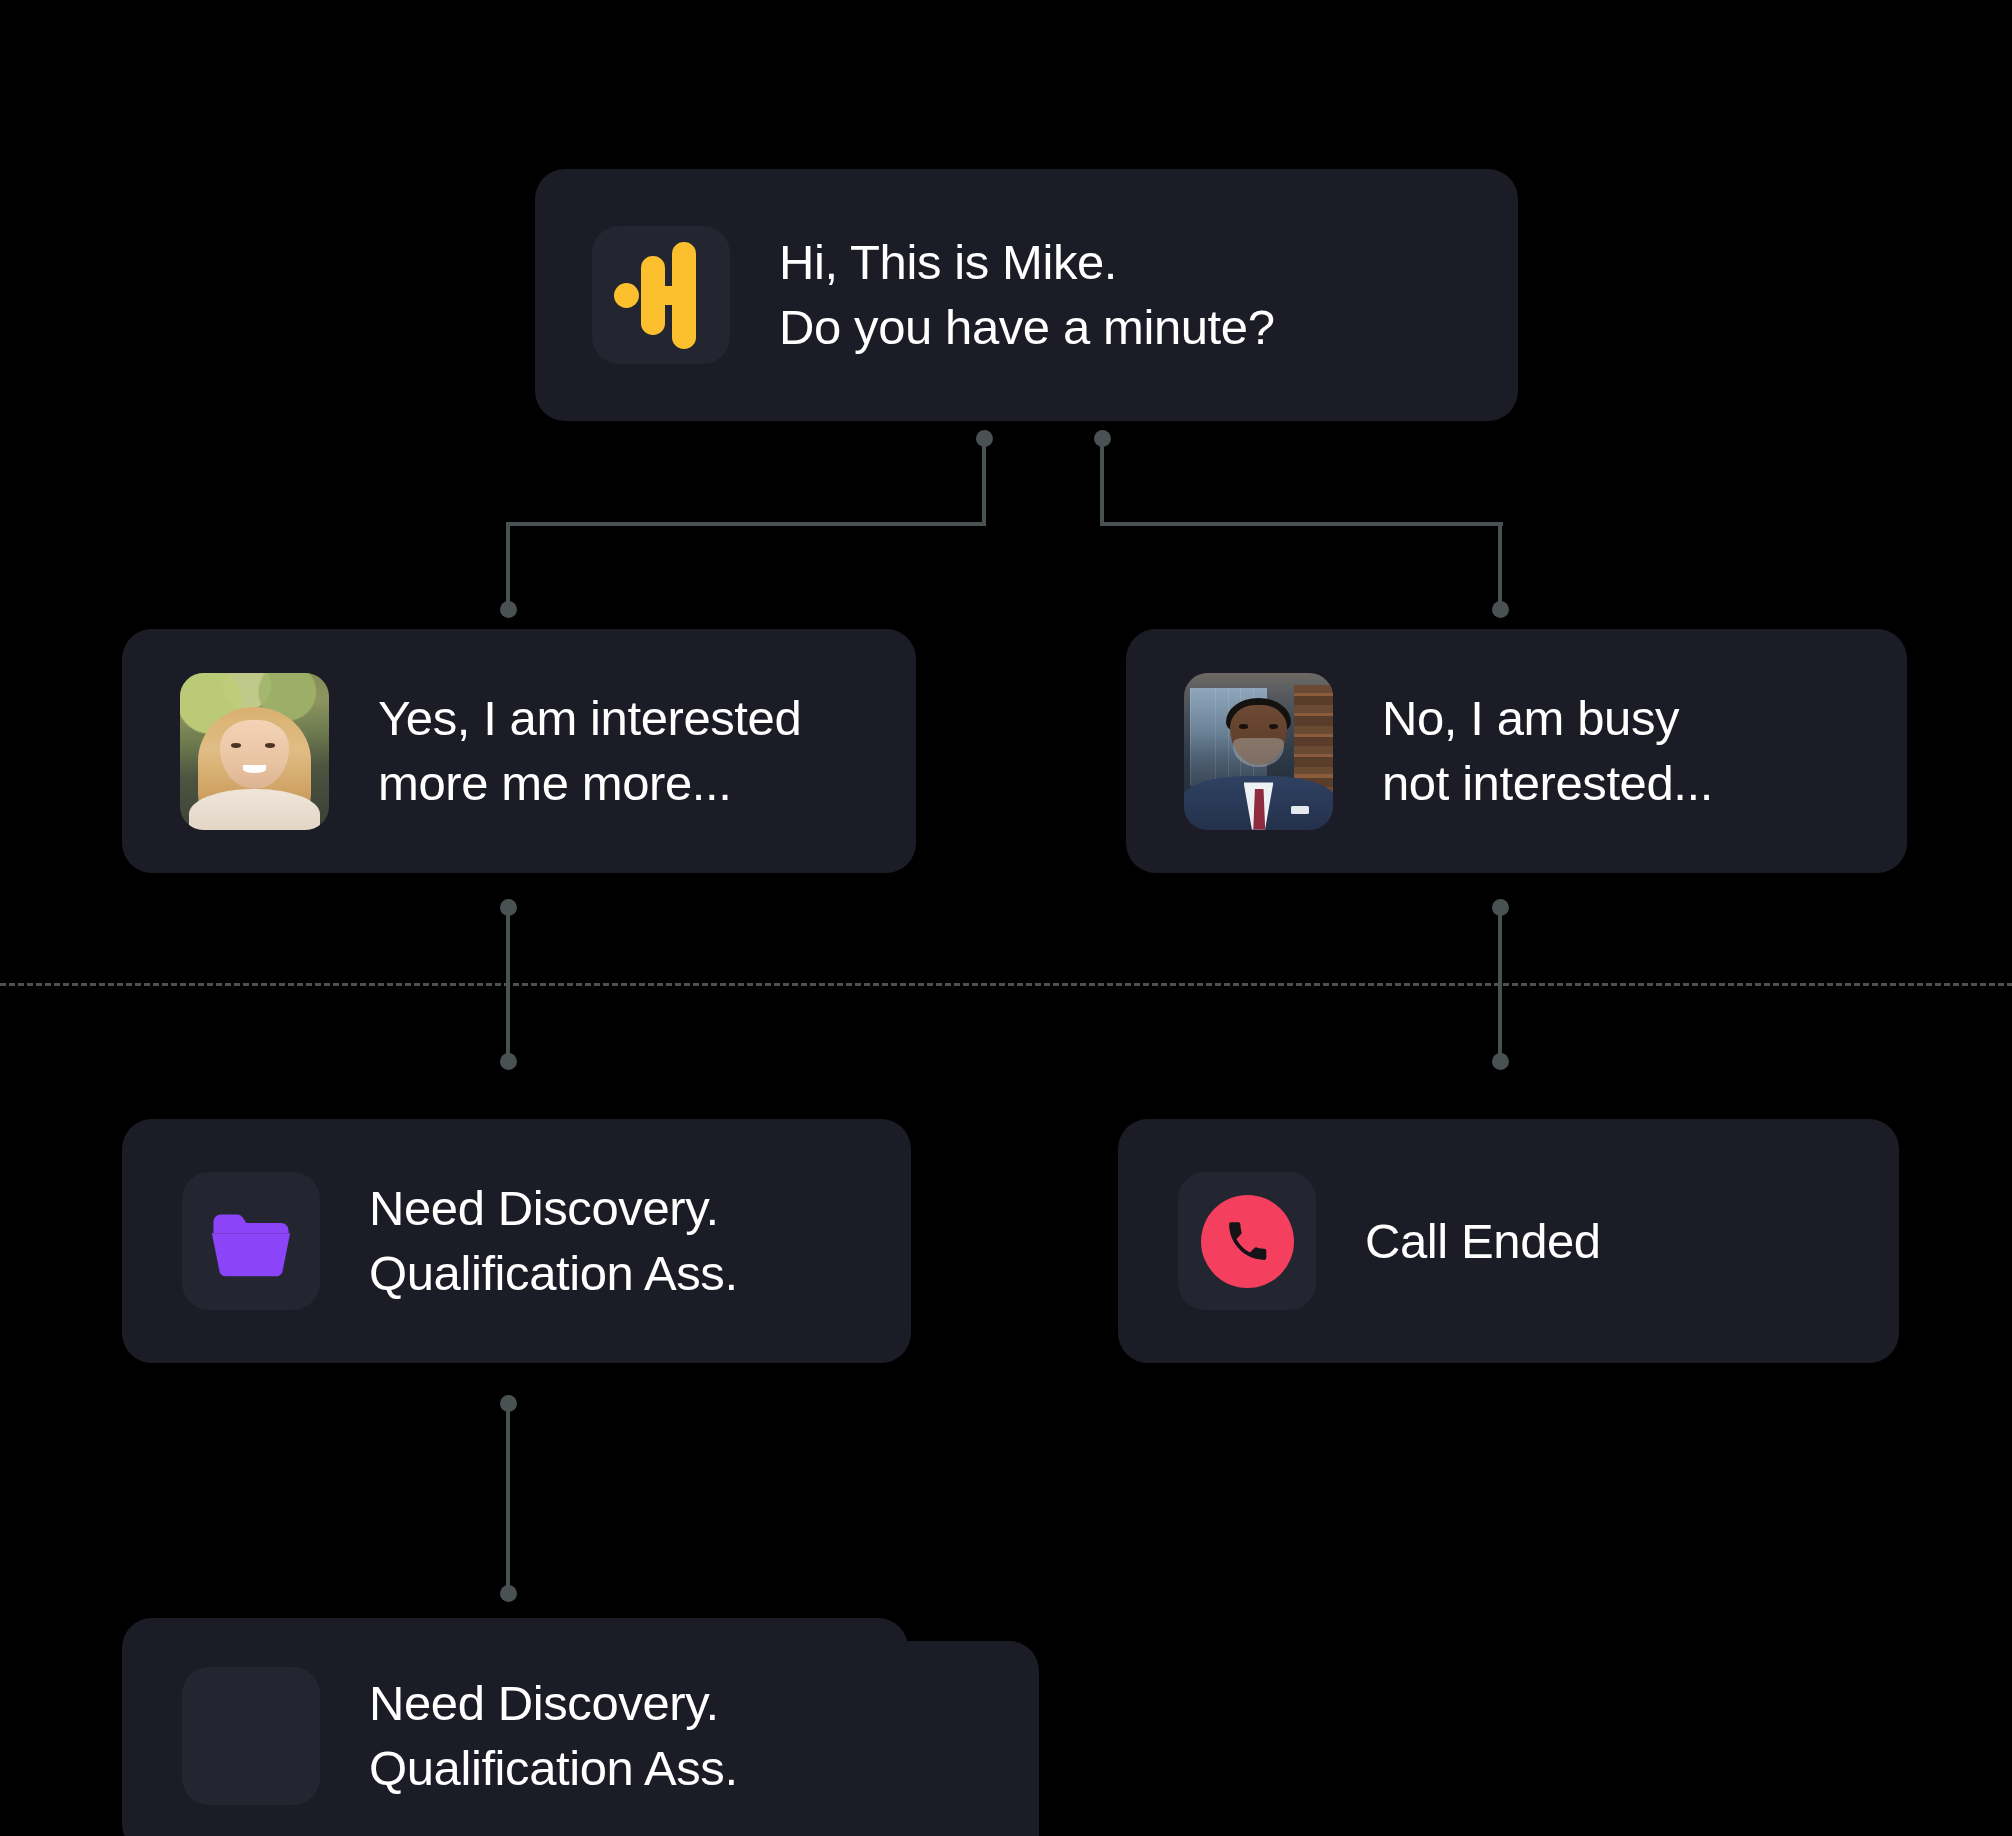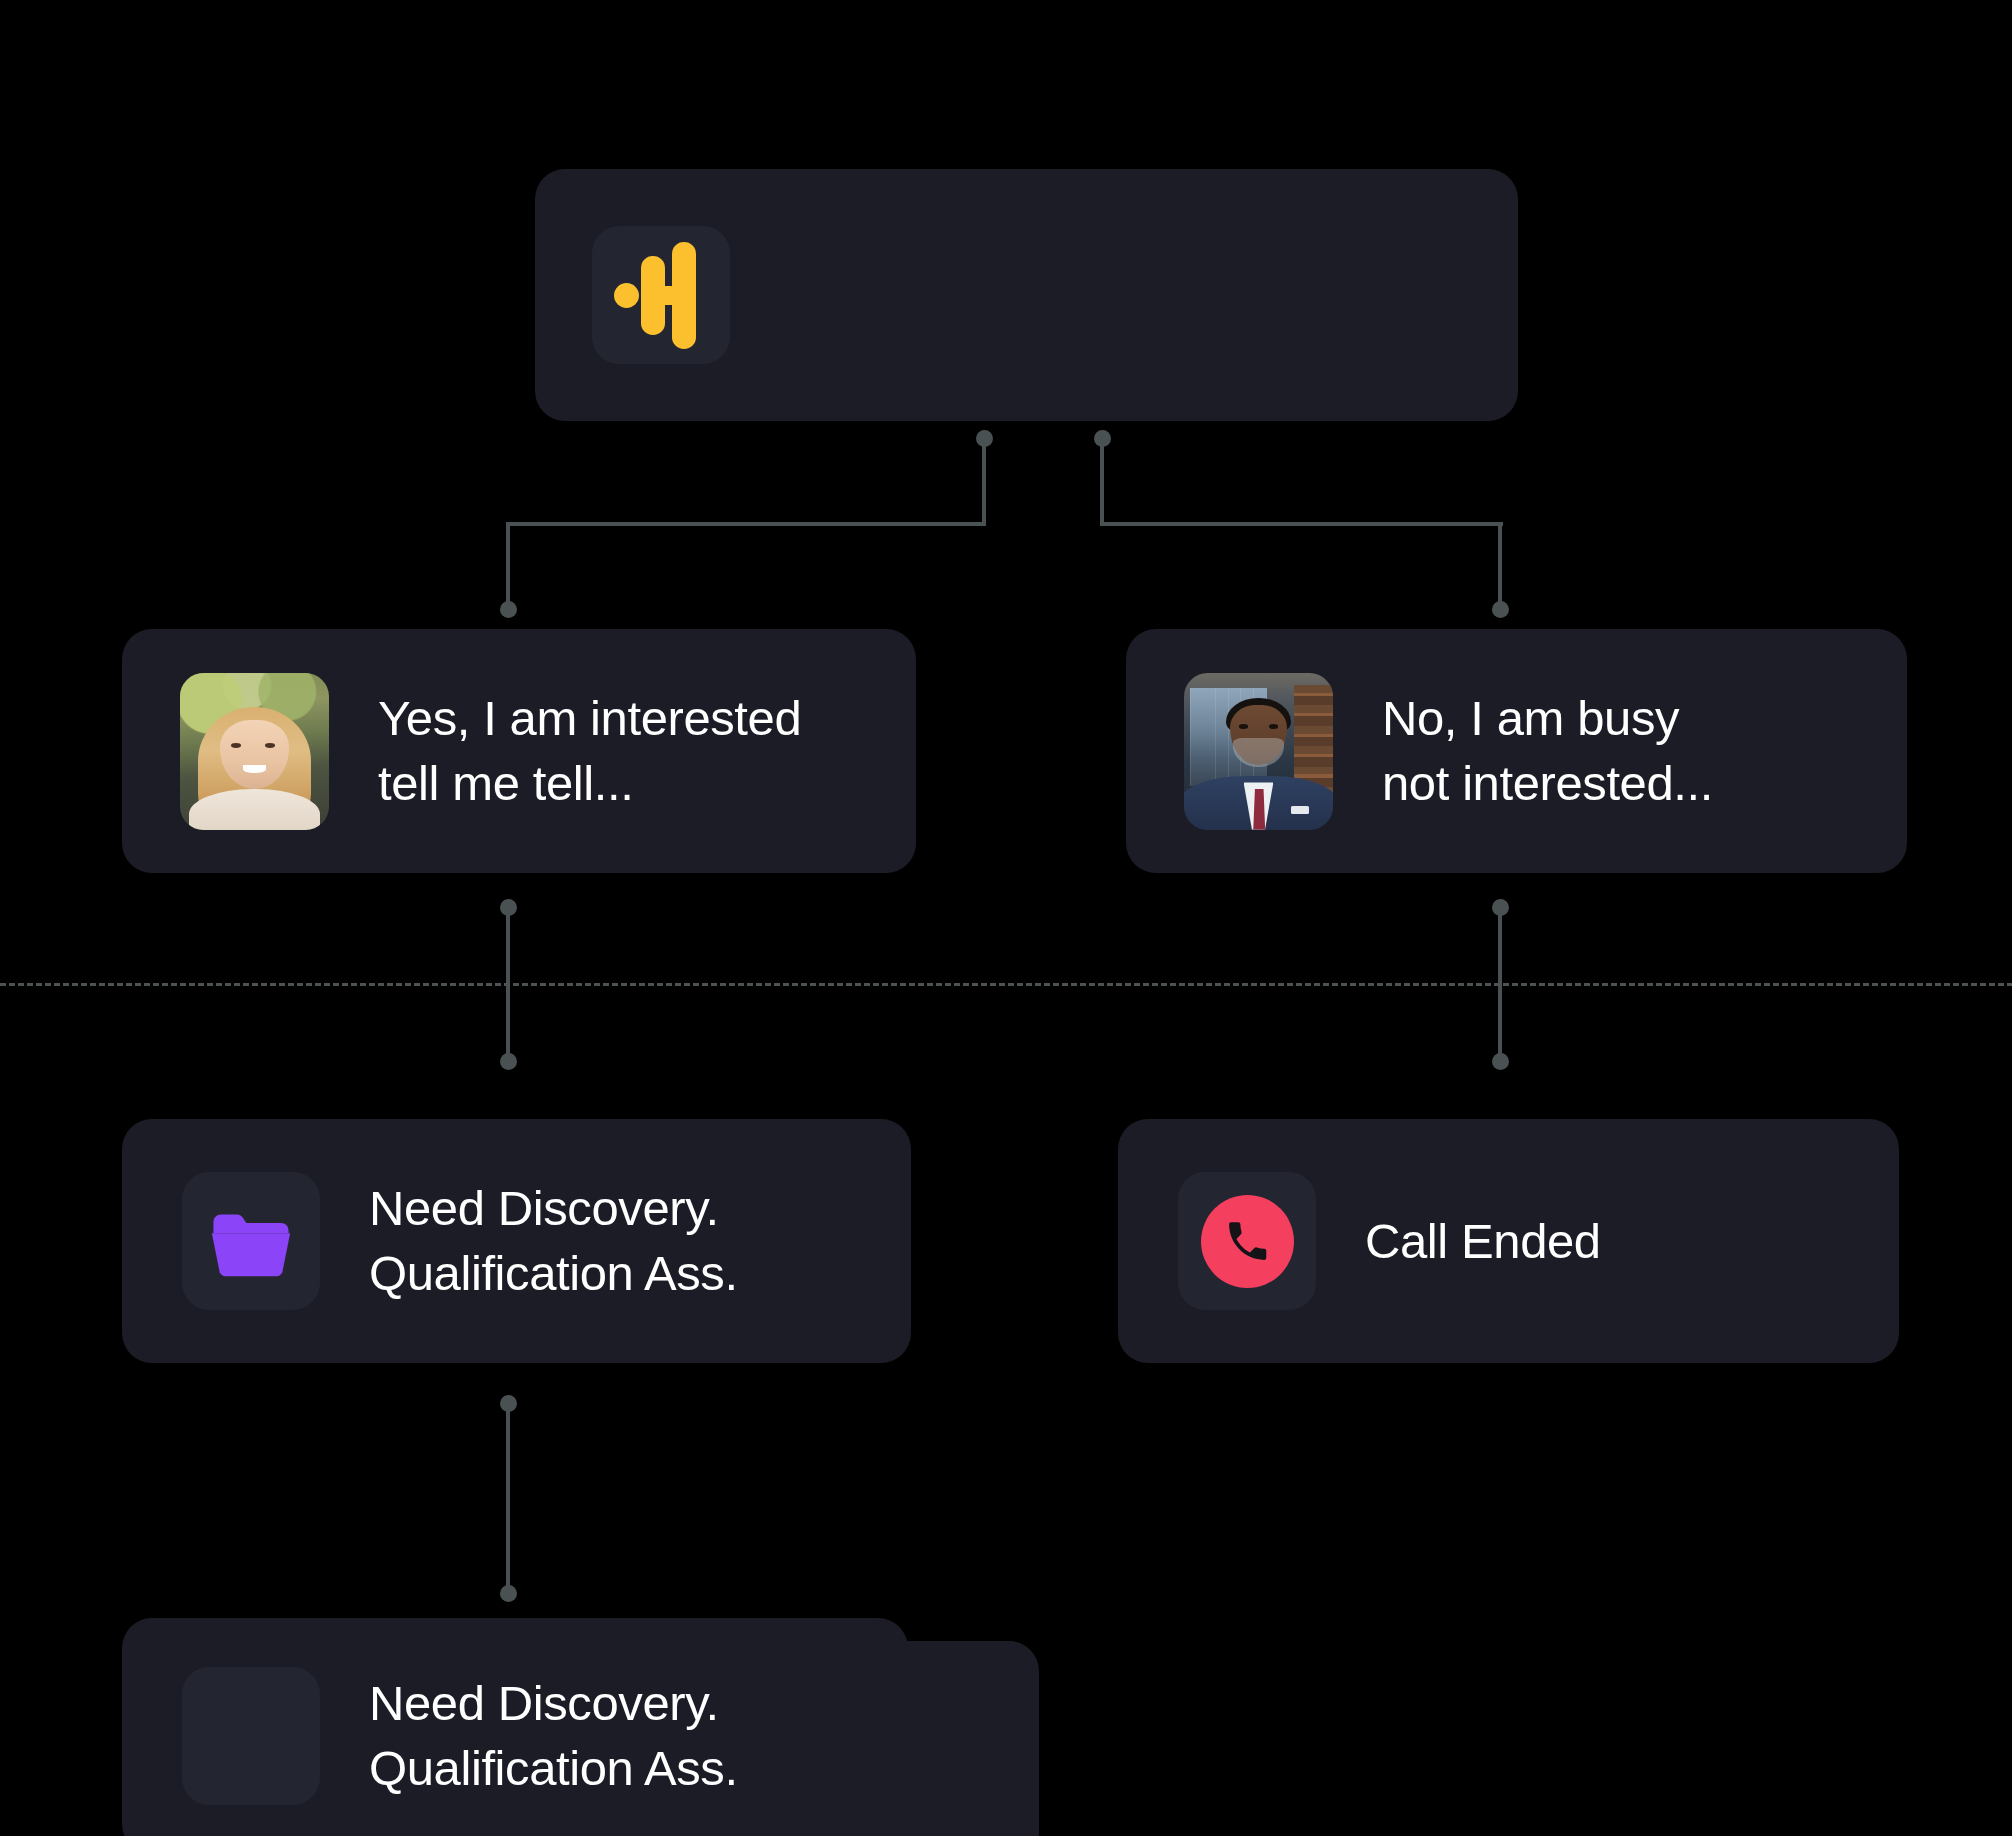--- a/index.html
+++ b/index.html
@@ -242,34 +242,36 @@
 
   <div class="card pad-top" style="left:535px; top:169px; width:983px; height:252px;">
     <div class="icon-tile">
       <div class="logo-h">
         <i class="lh-bar-tall"></i>
         <i class="lh-bar-mid"></i>
         <i class="lh-cross"></i>
         <i class="lh-dot"></i>
       </div>
     </div>
+    <div class="card-text pad-left">Hi, This is Mike.
+Do you have a minute?</div>
   </div>
 
   <div class="card" style="left:122px; top:629px; width:794px; height:244px; padding:0 31px 0 58px;">
     <div class="avatar-tile">
       <div class="av-w-bg"></div>
       <div class="av-w-hair"></div>
       <div class="av-w-face"></div>
       <div class="av-w-eye" style="left:34%; top:45%;"></div>
       <div class="av-w-eye" style="left:57%; top:45%;"></div>
       <div class="av-w-smile"></div>
       <div class="av-w-body"></div>
     </div>
     <div class="card-text pad-left">Yes, I am interested
-tell me tell...</div>
+more me more...</div>
   </div>
 
   <div class="card" style="left:1118px; top:629px; width:781px; height:244px; padding:0 31px 0 58px;margin-left:8px;">
     <div class="avatar-tile">
       <div class="av-m-bg"></div>
       <div class="av-m-window"></div>
       <div class="av-m-shelf"></div>
       <div class="av-m-suit"></div>
       <div class="av-m-shirt"></div>
       <div class="av-m-tie"></div>

